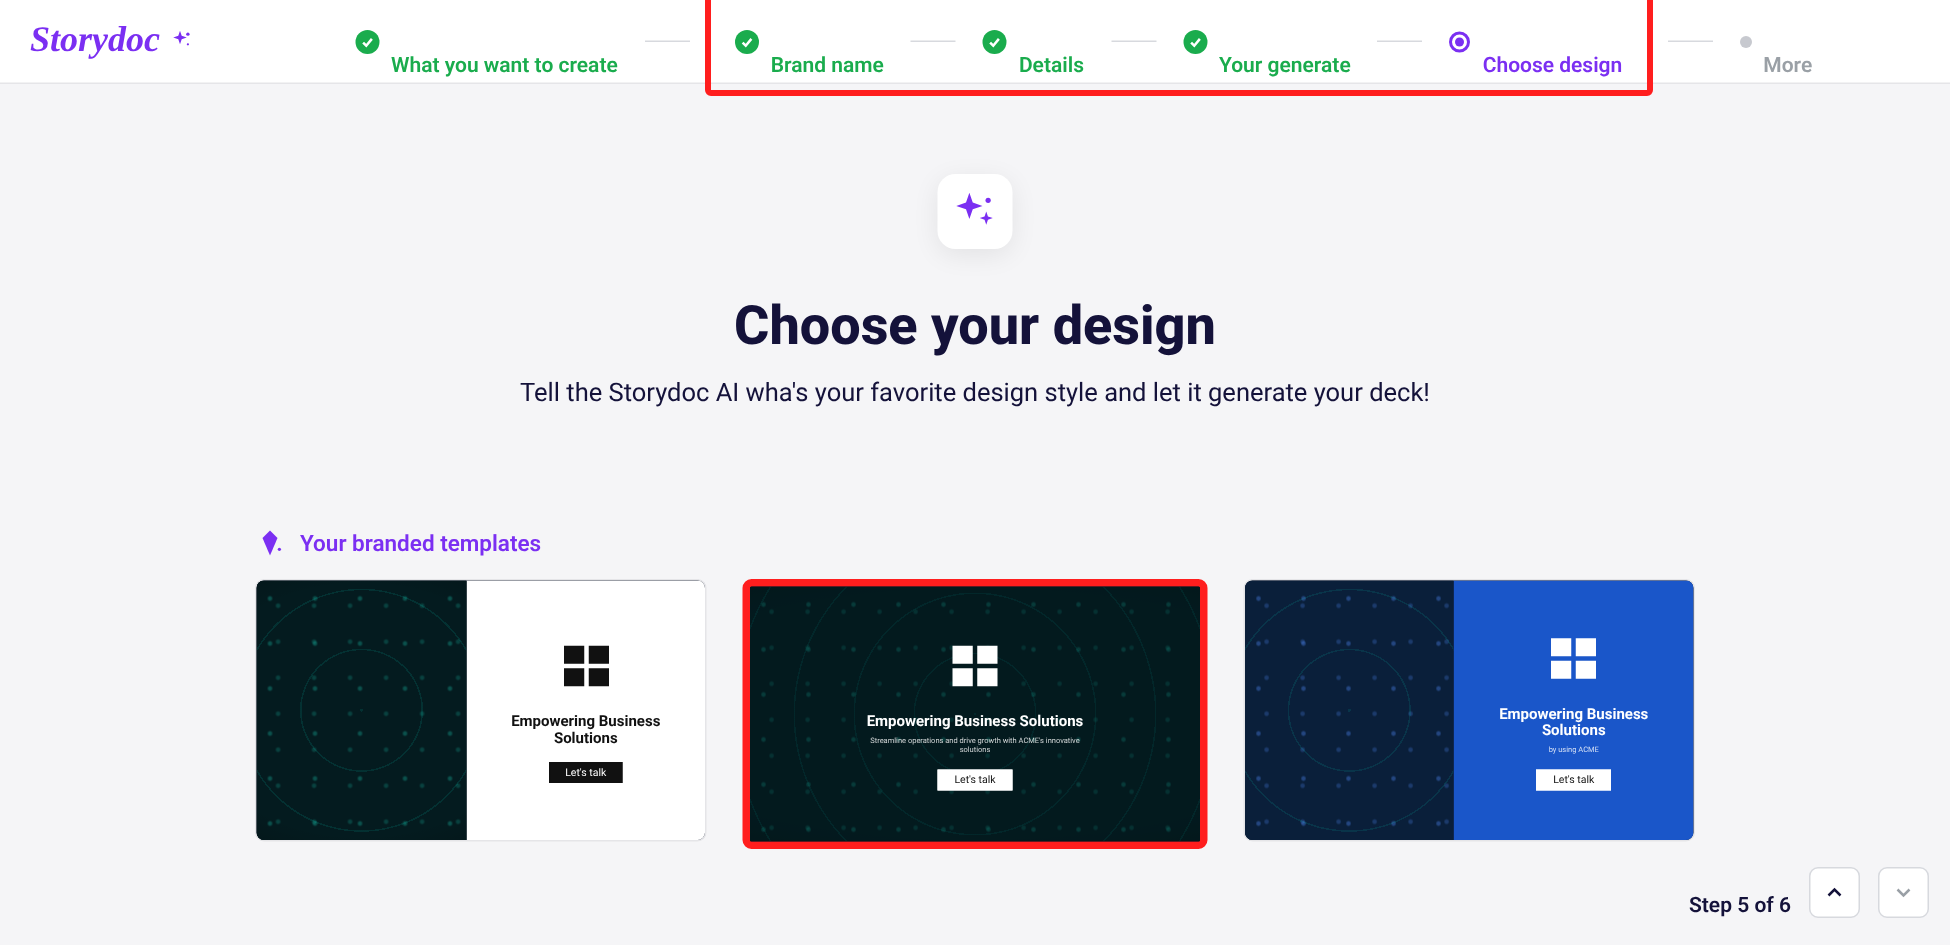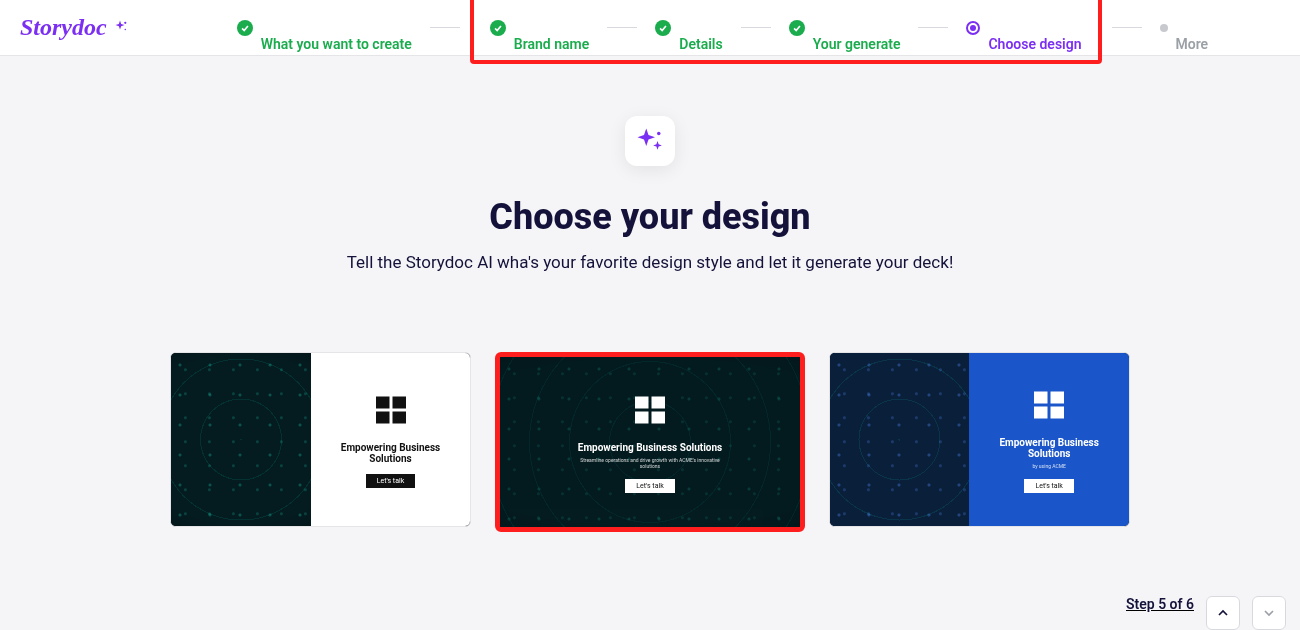--- a/index.html
+++ b/index.html
@@ -178,22 +178,22 @@
     margin: 36px auto 0;
     text-align: left;
   }
   .more-label {
     font-size: 15px;
     font-weight: 600;
     color: #14123a;
   }
   .footer {
     position: fixed;
-    bottom: 0; right: 14px;
-    display: flex; align-items: flex-start; gap: 12px; text-decoration: underline;
+    bottom: 18px; right: 14px;
+    display: flex; align-items: flex-end; gap: 12px;
   }
   .step-count {
     font-size: 14px; font-weight: 600; color: #14123a;
   }
   .nav-btn {
     width: 34px; height: 34px;
     border: 1px solid #d7d9de;
     border-radius: 6px;
     background: #fff;
     display: flex; align-items: center; justify-content: center;
@@ -276,20 +276,27 @@
     <svg viewBox="0 0 24 24" fill="#7B2FF2">
         <path d="M9 2l1.8 5.2L16 9l-5.2 1.8L9 16l-1.8-5.2L2 9l5.2-1.8z"></path>
         <path d="M18 12l.9 2.6L21.5 15.5l-2.6.9L18 19l-.9-2.6L14.5 15.5l2.6-.9z"></path>
         <circle cx="19" cy="6" r="1.4"></circle>
       </svg>
   </div>
   <h1>Choose your design</h1>
   <p class="subtitle">Tell the Storydoc AI wha's your favorite design style and let it generate your deck!</p>
 
   <section class="section">
+    <div class="section-head">
+      <svg class="diamond" viewBox="0 0 24 24" fill="#7B2FF2">
+          <path d="M12 2l6 6-6 14L6 8z"></path>
+          <circle cx="19.5" cy="17" r="1.3"></circle>
+        </svg>
+      <span>Your branded templates</span>
+    </div>
 
     <div class="templates">
 
       <div class="template-card">
         <div class="card-split">
           <div class="card-left">
               <div class="globe-lines"></div>
             </div>
           <div class="card-right white">
             <svg class="win-logo" viewBox="0 0 24 24" fill="#111">

